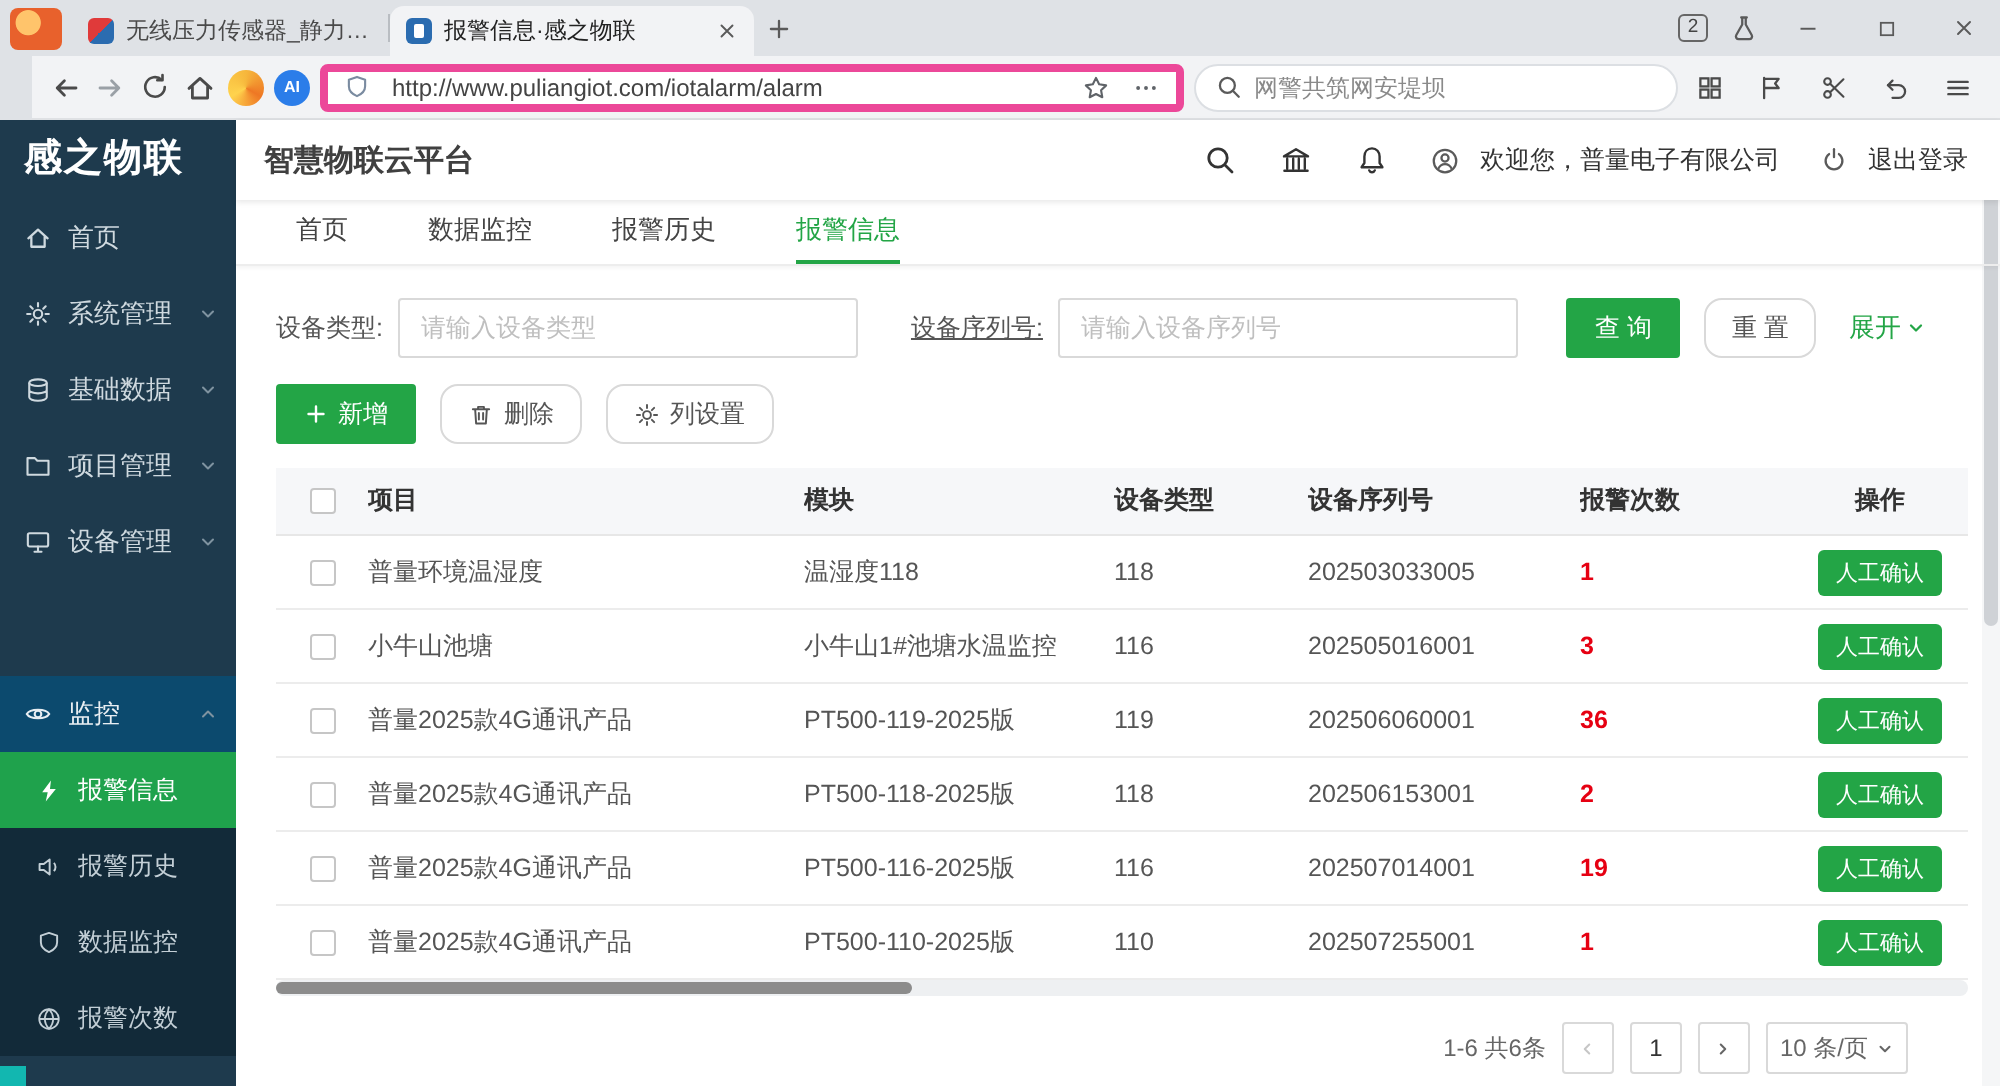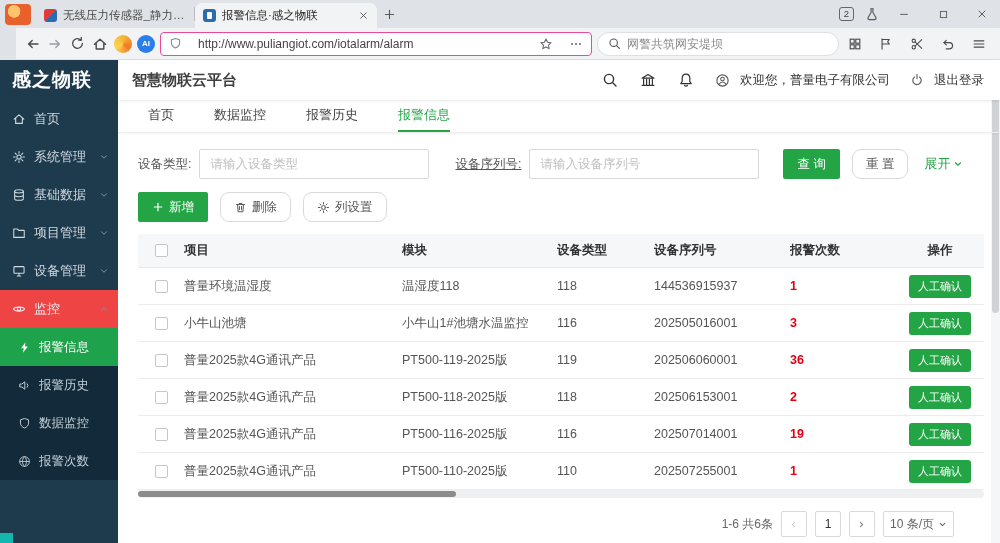--- a/index.html
+++ b/index.html
@@ -28,39 +28,39 @@
             line-height:12px; text-align:center; color:#444; padding:0 2px; }
   .winbtn { width:28px; height:24px; }
 
   
   .navbar { height:32px; background:#f2f3f5; display:flex; align-items:center; gap:5px; padding:0 8px;
             border-bottom:1px solid #dfe1e4;margin-left:16px; }
   .nav-ic { width:24px; height:24px; color:#4a4a4a; }
   .ext { width:18px; height:18px; border-radius:50%; flex:none; }
   .ext-orange { background:conic-gradient(#f6b73c,#ee7724,#ffd34d,#f6b73c); }
   .ext-ai { background:#2b7de9; color:#fff; font-size:8px; font-weight:bold; display:flex; align-items:center; justify-content:center; }
-  .url-box { flex:0 0 432px; height:24px; background:#fff; border:1px solid #ec4899; border-radius:4px;
-             display:flex; align-items:center; gap:16px; padding:0 8px; }
+  .url-box { flex:0 0 432px; height:24px; background:#fff; border:4px solid #ec4899; border-radius:4px;
+             display:flex; align-items:center; gap:11px; padding:0 8px; }
   .url-box input { flex:1; border:none; outline:none; background:transparent; font-size:12px; color:#444; }
   .search-box { flex:0 0 242px; height:24px; background:#fff; border:1px solid #dcdfe3; border-radius:12px;
                 display:flex; align-items:center; gap:6px; padding:0 10px; color:#8a8a8a; }
   .search-box input { flex:1; border:none; outline:none; background:transparent; font-size:12px; color:#666; }
   .search-box input::placeholder { color:#8a8a8a; }
   .nav-right { margin-left:auto; display:flex; align-items:center; gap:9px; padding-right:2px; }
   .nav-right .nav-ic { width:22px; }
 
   
   .page { position:absolute; top:60px; left:0; right:0; bottom:0; background:#fff; display:flex; }
 
   
   .sidebar { width:118px; flex:none; background:#1e3a4d; color:#cfd9df; display:flex; flex-direction:column; position:relative; }
   .logo { height:40px; line-height:40px; padding-left:12px; font-size:19px; font-weight:bold; color:#fff; letter-spacing:1px; }
   .menu-item { height:38px; display:flex; align-items:center; gap:8px; padding:0 9px 0 12px; font-size:13px; }
   .menu-item .chev { margin-left:auto; color:#7f93a0; }
-  .menu-item.group-open { background:#ef4444; color:#e8eef2; }
+  .menu-item.group-open { background:#0c4a6e; color:#e8eef2;margin-top:48px; }
   .submenu { background:#122a39; }
   .sub-item { height:38px; display:flex; align-items:center; gap:8px; padding-left:18px; font-size:12.5px; color:#c3cfd6; }
   .sub-item.active { background:#1fa24c; color:#fff; }
   .side-fill { flex:1; }
   .corner { position:absolute; left:0; bottom:0; width:13px; height:10px; background:#12b7b0; }
 
   
   .main { flex:1; min-width:0; display:flex; flex-direction:column; background:#fff; position:relative; }
   .app-header { height:40px; display:flex; align-items:center; padding:0 16px 0 14px; background:#fff;
                 box-shadow:0 1px 3px rgba(0,0,0,.10); position:relative; z-index:3; }
@@ -492,21 +492,21 @@
             <span class="c-action">操作</span>
           </div>
 
           <div class="trow">
             <span class="c-check">
                 <span class="checkbox"></span>
               </span>
             <span class="cell">普量环境温湿度</span>
             <span class="cell">温湿度118</span>
             <span class="cell">118</span>
-            <span class="cell">144536915937</span>
+            <span class="cell">202503033005</span>
             <span class="cell c-count">1</span>
             <span class="c-action">
                 <button class="action-btn">人工确认</button>
               </span>
           </div>
           <div class="trow">
             <span class="c-check">
                 <span class="checkbox"></span>
               </span>
             <span class="cell">小牛山池塘</span>

